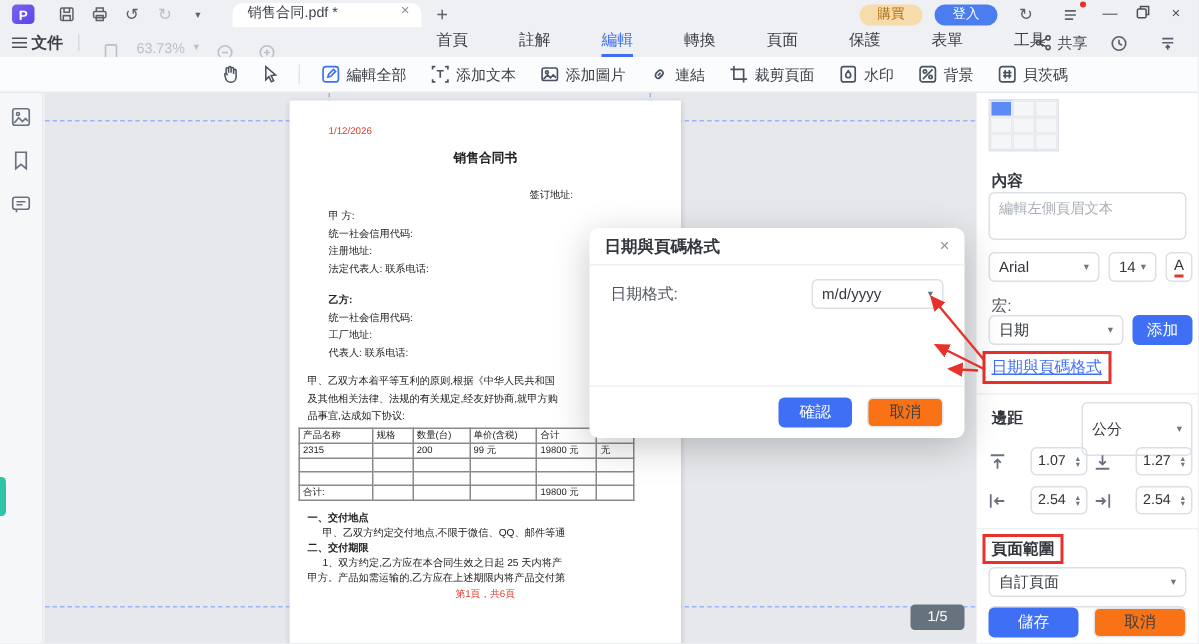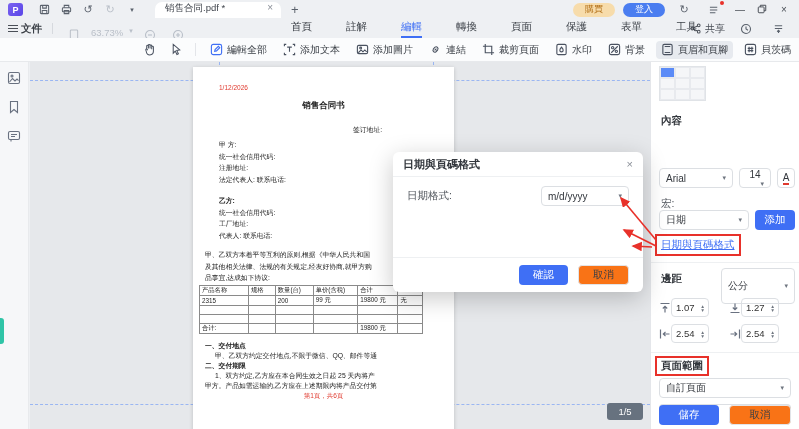--- a/index.html
+++ b/index.html
@@ -91,21 +91,21 @@
   .panel { position:absolute; top:62px; left:650px; width:149px; height:367px; background:#fff; border-left:1px solid #e4e6ea; font-size:10.5px; }
   .pos-grid { position:absolute; left:8px; top:4px; display:grid; grid-template-columns:repeat(3,15px); grid-auto-rows:11px; border:1px solid #e0e3e7; }
   .pos-cell { border:1px solid #e8eaee; background:#f5f6f8; }
   .pos-cell.sel { background:#5b8bf7; }
   .p-label { position:absolute; left:10px; font-weight:bold; color:#33373d; }
   .p-box { position:absolute; border:1px solid #dcdfe3; border-radius:4px; background:#fff; display:flex; align-items:center; padding:0 6px; color:#33373d; font-size:10px; }
   .p-box .caret { margin-left:auto; color:#6f7680; }
   .placeholder { color:#a9aeb6; font-size:9.5px; }
   .p-link { position:absolute; left:6px; top:174px; color:#3f6ff5; text-decoration:underline; font-size:10.5px; padding:2px 4px; outline:2px solid #e8312a; }
   .p-div { position:absolute; left:0; right:0; height:1px; background:#eef0f2; }
-  .m-item { position:absolute; display:flex; align-items:center; gap:0; }
+  .m-item { position:absolute; display:flex; align-items:center; gap:16px; }
   .m-item svg { color:#697180; }
   .m-input { width:38px; height:19px; border:1px solid #dcdfe3; border-radius:4px; font-size:9.5px; display:flex; align-items:center; padding:0 4px; }
   .m-input .spin { margin-left:auto; }
   .red-outline { outline:2px solid #e8312a; padding:1px 4px; }
   .p-foot { position:absolute; bottom:4px; left:8px; right:8px; display:flex; gap:10px; }
   .p-foot .btn { flex:1; }
 
   .annot-svg { position:absolute; top:0; left:0; width:799px; height:429px; z-index:60; pointer-events:none; }
 </style>
 </head>
@@ -276,27 +276,20 @@
       <span>水印</span>
     </div>
     <div class="tool">
       <svg width="13" height="13" viewBox="0 0 14 14" fill="none" stroke="#4a5260" stroke-width="1.2">
           <rect x="1.5" y="1.5" width="11" height="11" rx="2"></rect>
           <circle cx="5" cy="5" r="1.2"></circle>
           <circle cx="9" cy="9" r="1.2"></circle>
           <path d="M3.5 10.5l7-7"></path>
         </svg>
       <span>背景</span>
-    </div>
-    <div class="tool active">
-      <svg width="13" height="13" viewBox="0 0 14 14" fill="none" stroke="#4a5260" stroke-width="1.2">
-          <rect x="2" y="1.5" width="10" height="11" rx="1.5"></rect>
-          <path d="M4 3.8h6M4 10.2h6"></path>
-        </svg>
-      <span>頁眉和頁腳</span>
     </div>
     <div class="tool">
       <svg width="13" height="13" viewBox="0 0 14 14" fill="none" stroke="#4a5260" stroke-width="1.2">
           <rect x="1.5" y="1.5" width="11" height="11" rx="2"></rect>
           <path d="M5.5 4v6M8.5 4v6M4 5.8h6M4 8.2h6"></path>
         </svg>
       <span>貝茨碼</span>
     </div>
   </div>
 
@@ -437,26 +430,29 @@
         <div class="pos-cell"></div>
       <div class="pos-cell"></div>
         <div class="pos-cell"></div>
       <div class="pos-cell"></div>
         <div class="pos-cell"></div>
       <div class="pos-cell"></div>
         <div class="pos-cell"></div>
     </div>
 
     <div class="p-label" style="top:52px;">內容</div>
+    <div class="p-box" style="left:8px; right:8px; top:66px; height:32px; align-items:flex-start; padding-top:4px;">
+      <span class="placeholder">編輯左側頁眉文本</span>
+    </div>
 
     <div class="p-box" style="left:8px; top:106px; width:74px; height:20px;">
       <span>Arial</span>
       <span class="caret">▾</span>
     </div>
-    <div class="p-box" style="left:88px; top:106px; width:32px; height:20px;flex-direction:column;">
+    <div class="p-box" style="left:88px; top:106px; width:32px; height:20px;">
       <span>14</span>
       <span class="caret">▾</span>
     </div>
     <div class="p-box" style="left:126px; top:106px; width:18px; height:20px; justify-content:center; padding:0;">
       <span style="font-size:10px; border-bottom:2px solid #e03a2f; line-height:11px;">A</span>
     </div>
 
     <div class="p-label" style="top:135px; font-weight:normal; color:#50555c;">宏:</div>
     <div class="p-box" style="left:8px; top:148px; width:90px; height:20px;">
       <span>日期</span>

